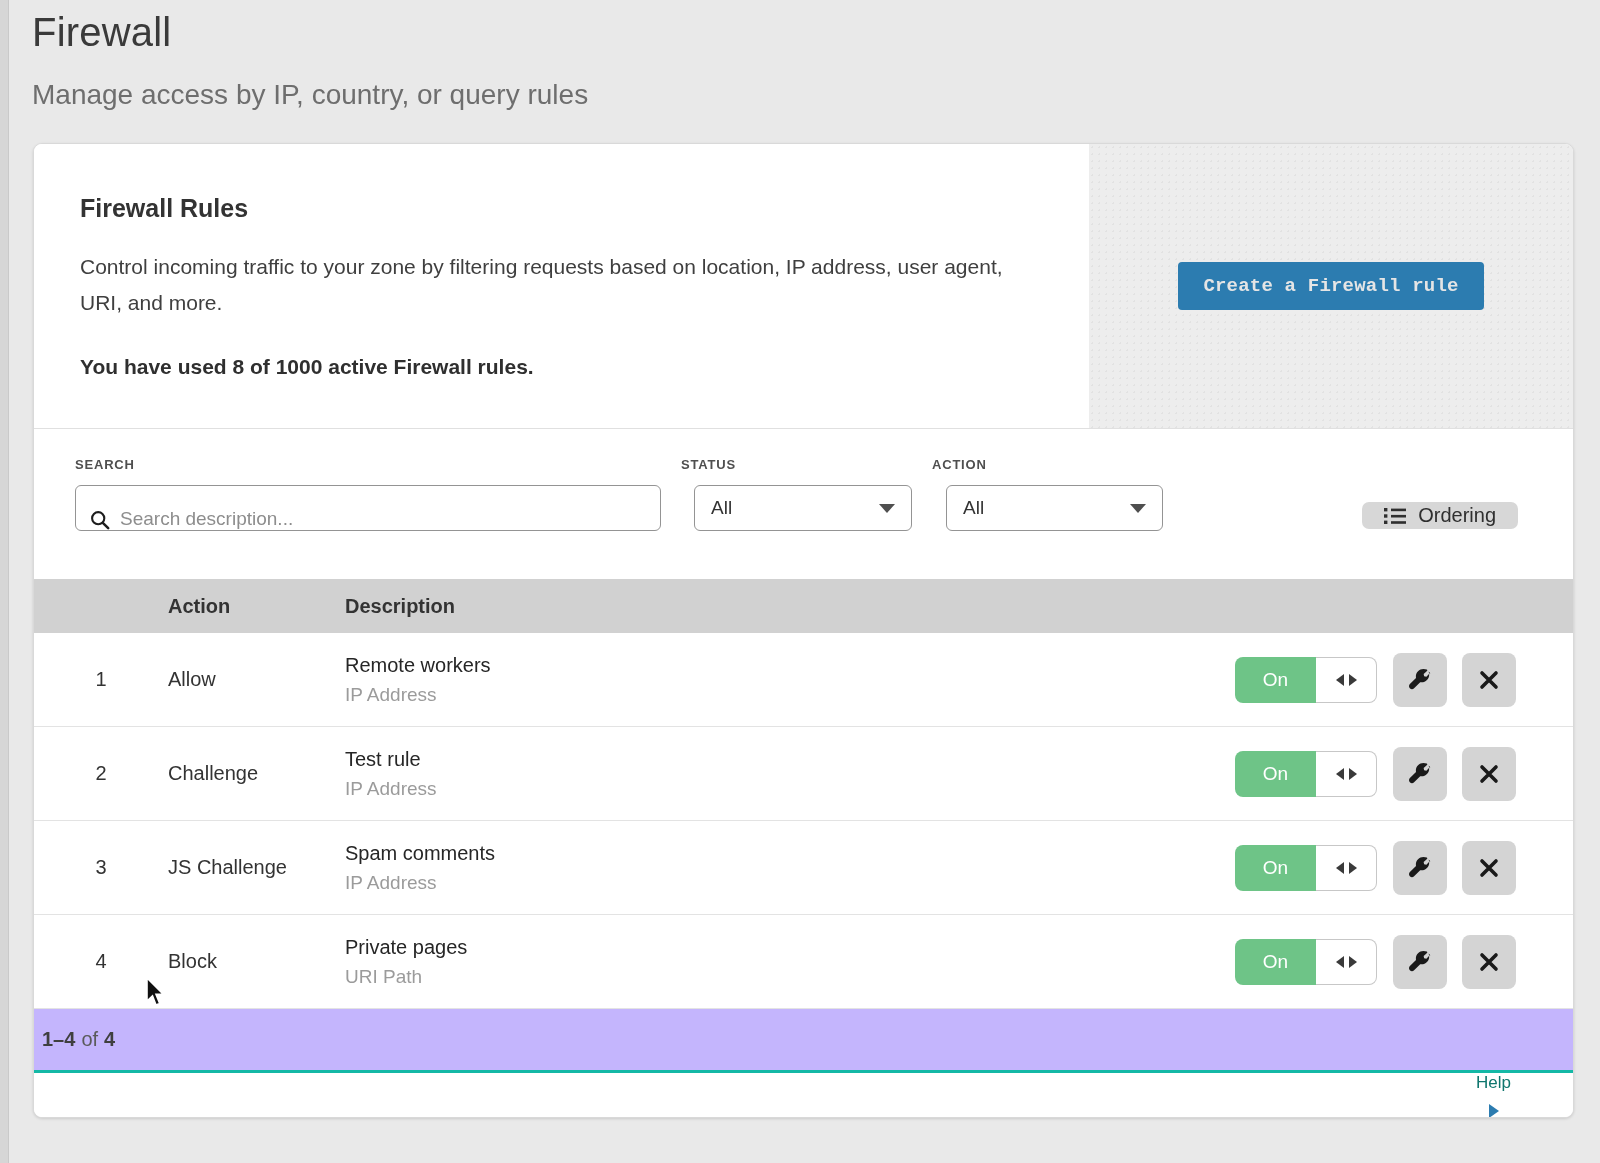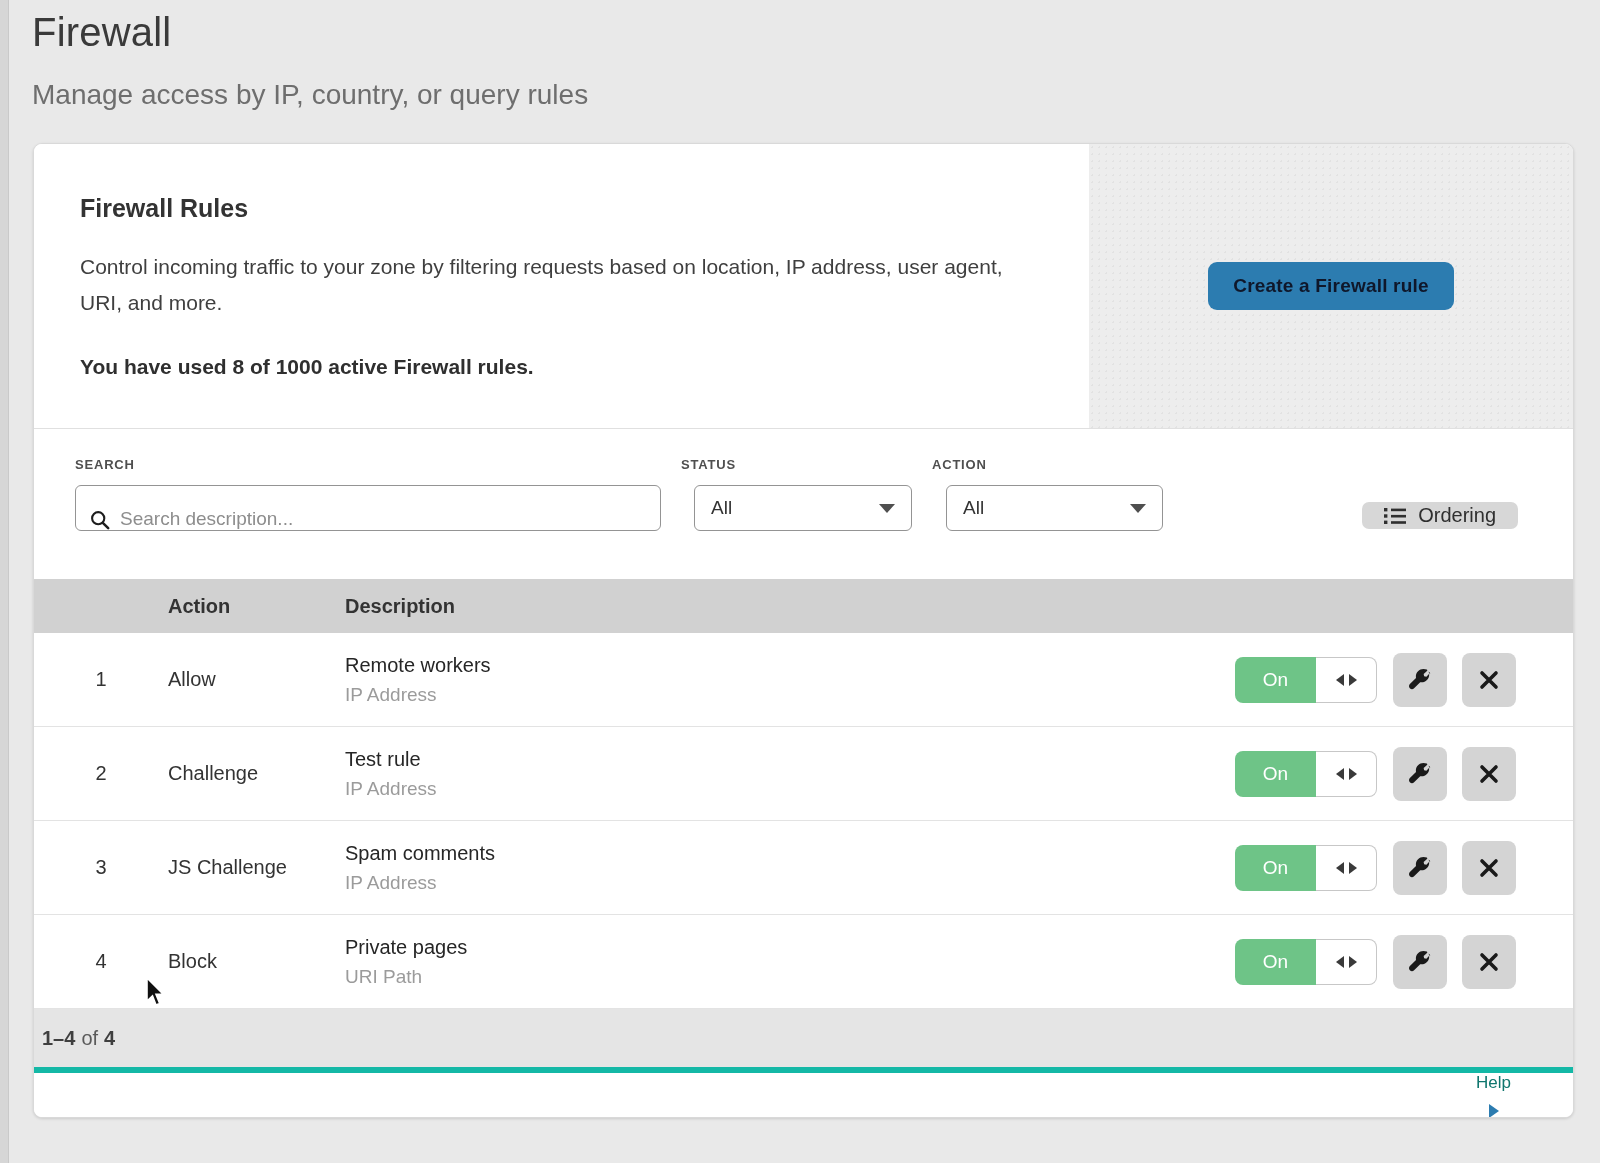--- a/index.html
+++ b/index.html
@@ -36,22 +36,22 @@
   }
   .card-usage { margin-top: 34px; font-size: 21px; font-weight: 700; color: #2f2f2f; }
   .card-aside {
     width: 484px;
     background: #ededed;
     background-image: radial-gradient(#e2e2e2 1px, transparent 1px);
     background-size: 7px 7px;
     display: flex; align-items: center; justify-content: center;
   }
   .create-btn {
-    background: #2c7cb0; color: #0f172a; border: none; border-radius: 9px;
-    font-family: Liberation Sans, sans-serif; font-size: 19px; font-weight: 700;
+    background: #2c7cb0; color: #e5e5e5; border: none; border-radius: 4px;
+    font-family: Liberation Mono, monospace; font-size: 19px; font-weight: 700;
     padding: 13px 25px; cursor: pointer; letter-spacing: 0.2px;
   }
 
   
   .filters { display: flex; align-items: flex-end; padding: 28px 55px 48px 21px; background: #fff; }
   .filter-group { display: flex; flex-direction: column; margin-left: 20px; }
   .filter-label {
     font-size: 13px; font-weight: 700; color: #4f4f4f;
     letter-spacing: 0.8px; margin-bottom: 13px;
   }
@@ -121,21 +121,21 @@
   .icon-btn {
     width: 54px; height: 54px; background: #d4d4d4; border: none; border-radius: 8px;
     display: flex; align-items: center; justify-content: center; cursor: pointer;
   }
   .icon-btn.wrench { margin-left: 16px; }
   .icon-btn.remove { margin-left: 15px; }
 
   
   .pagination {
     height: 64px; display: flex; align-items: center; padding-left: 8px;
-    border-bottom: 6px solid #14b8a6; font-size: 20px; color: #5a5a5a; background: #e5e5e5;
+    border-bottom: 3px solid #14b8a6; font-size: 20px; color: #5a5a5a; background: #c4b5fd;
   }
   .pagination .strong { font-weight: 700; color: #3f3f3f; }
   .pagination .of { margin: 0 6px; font-weight: 400; color: #5a5a5a; }
   .card-footer {
     height: 44px; display: flex; align-items: center; justify-content: flex-end;
     padding-right: 62px; background: #fff;
   }
   .help-link {
     display: flex; align-items: center; gap: 9px; text-decoration: none;
     color: #0f766e; font-size: 17px; cursor: pointer; flex-direction: column;

